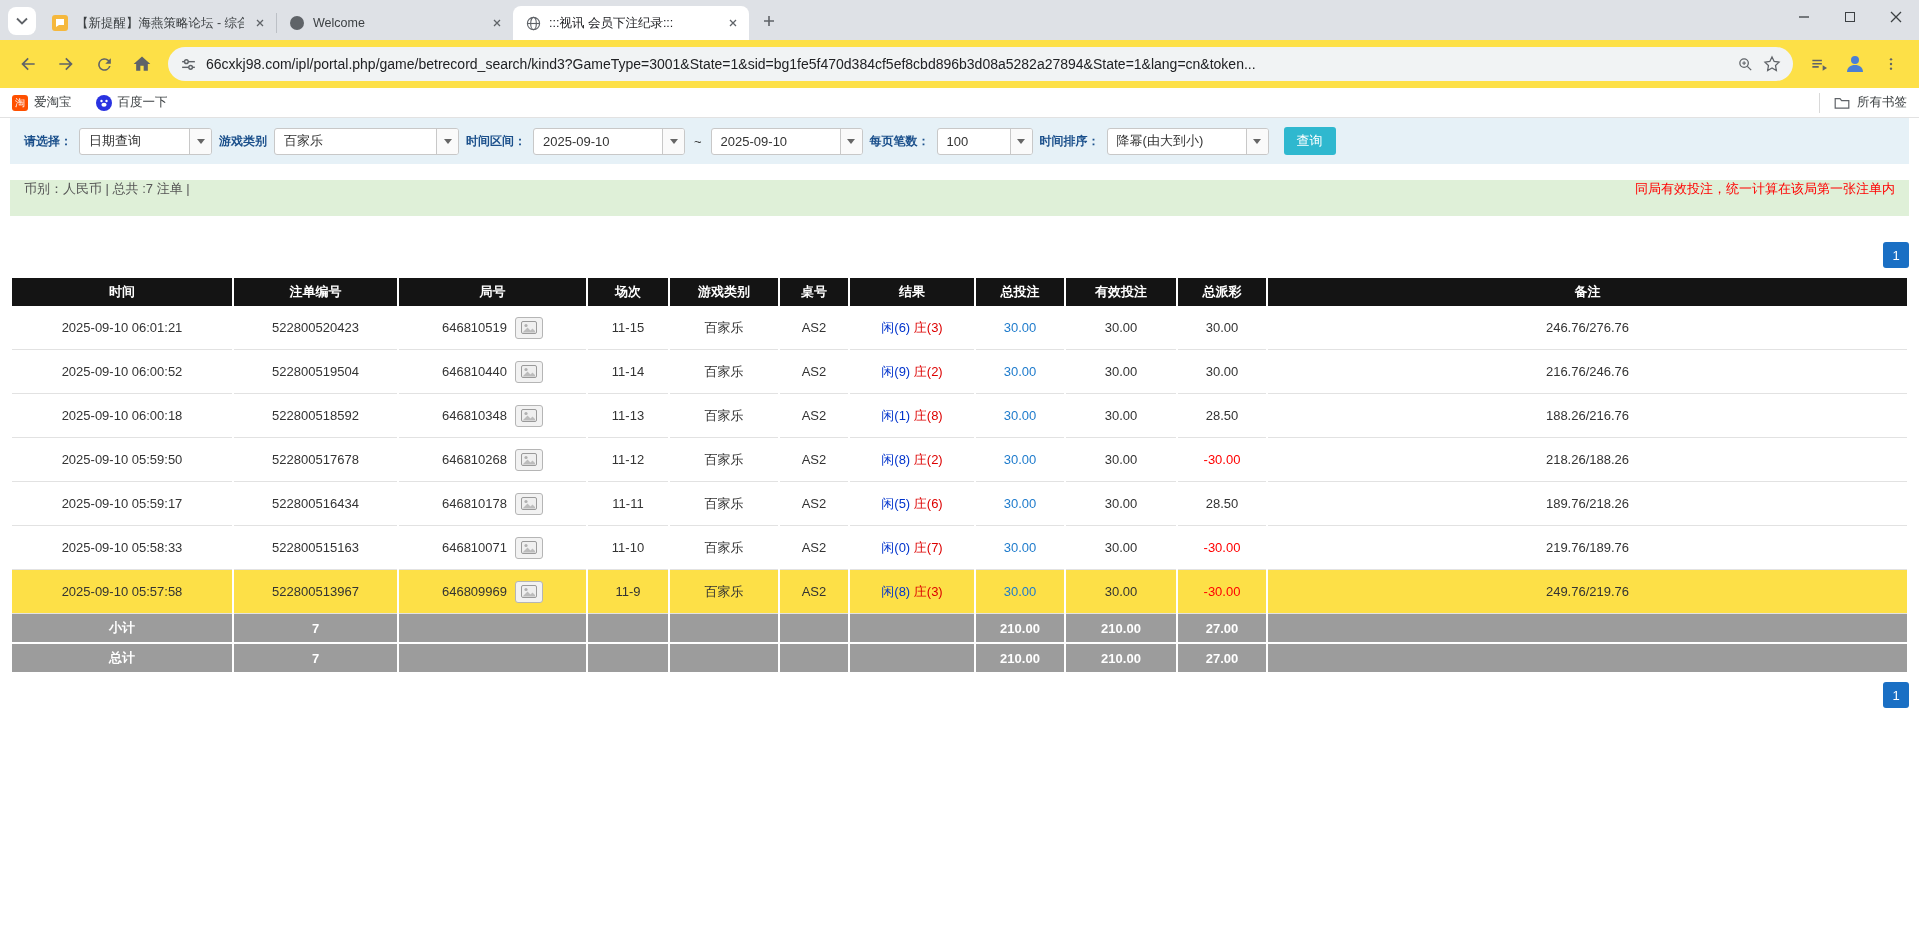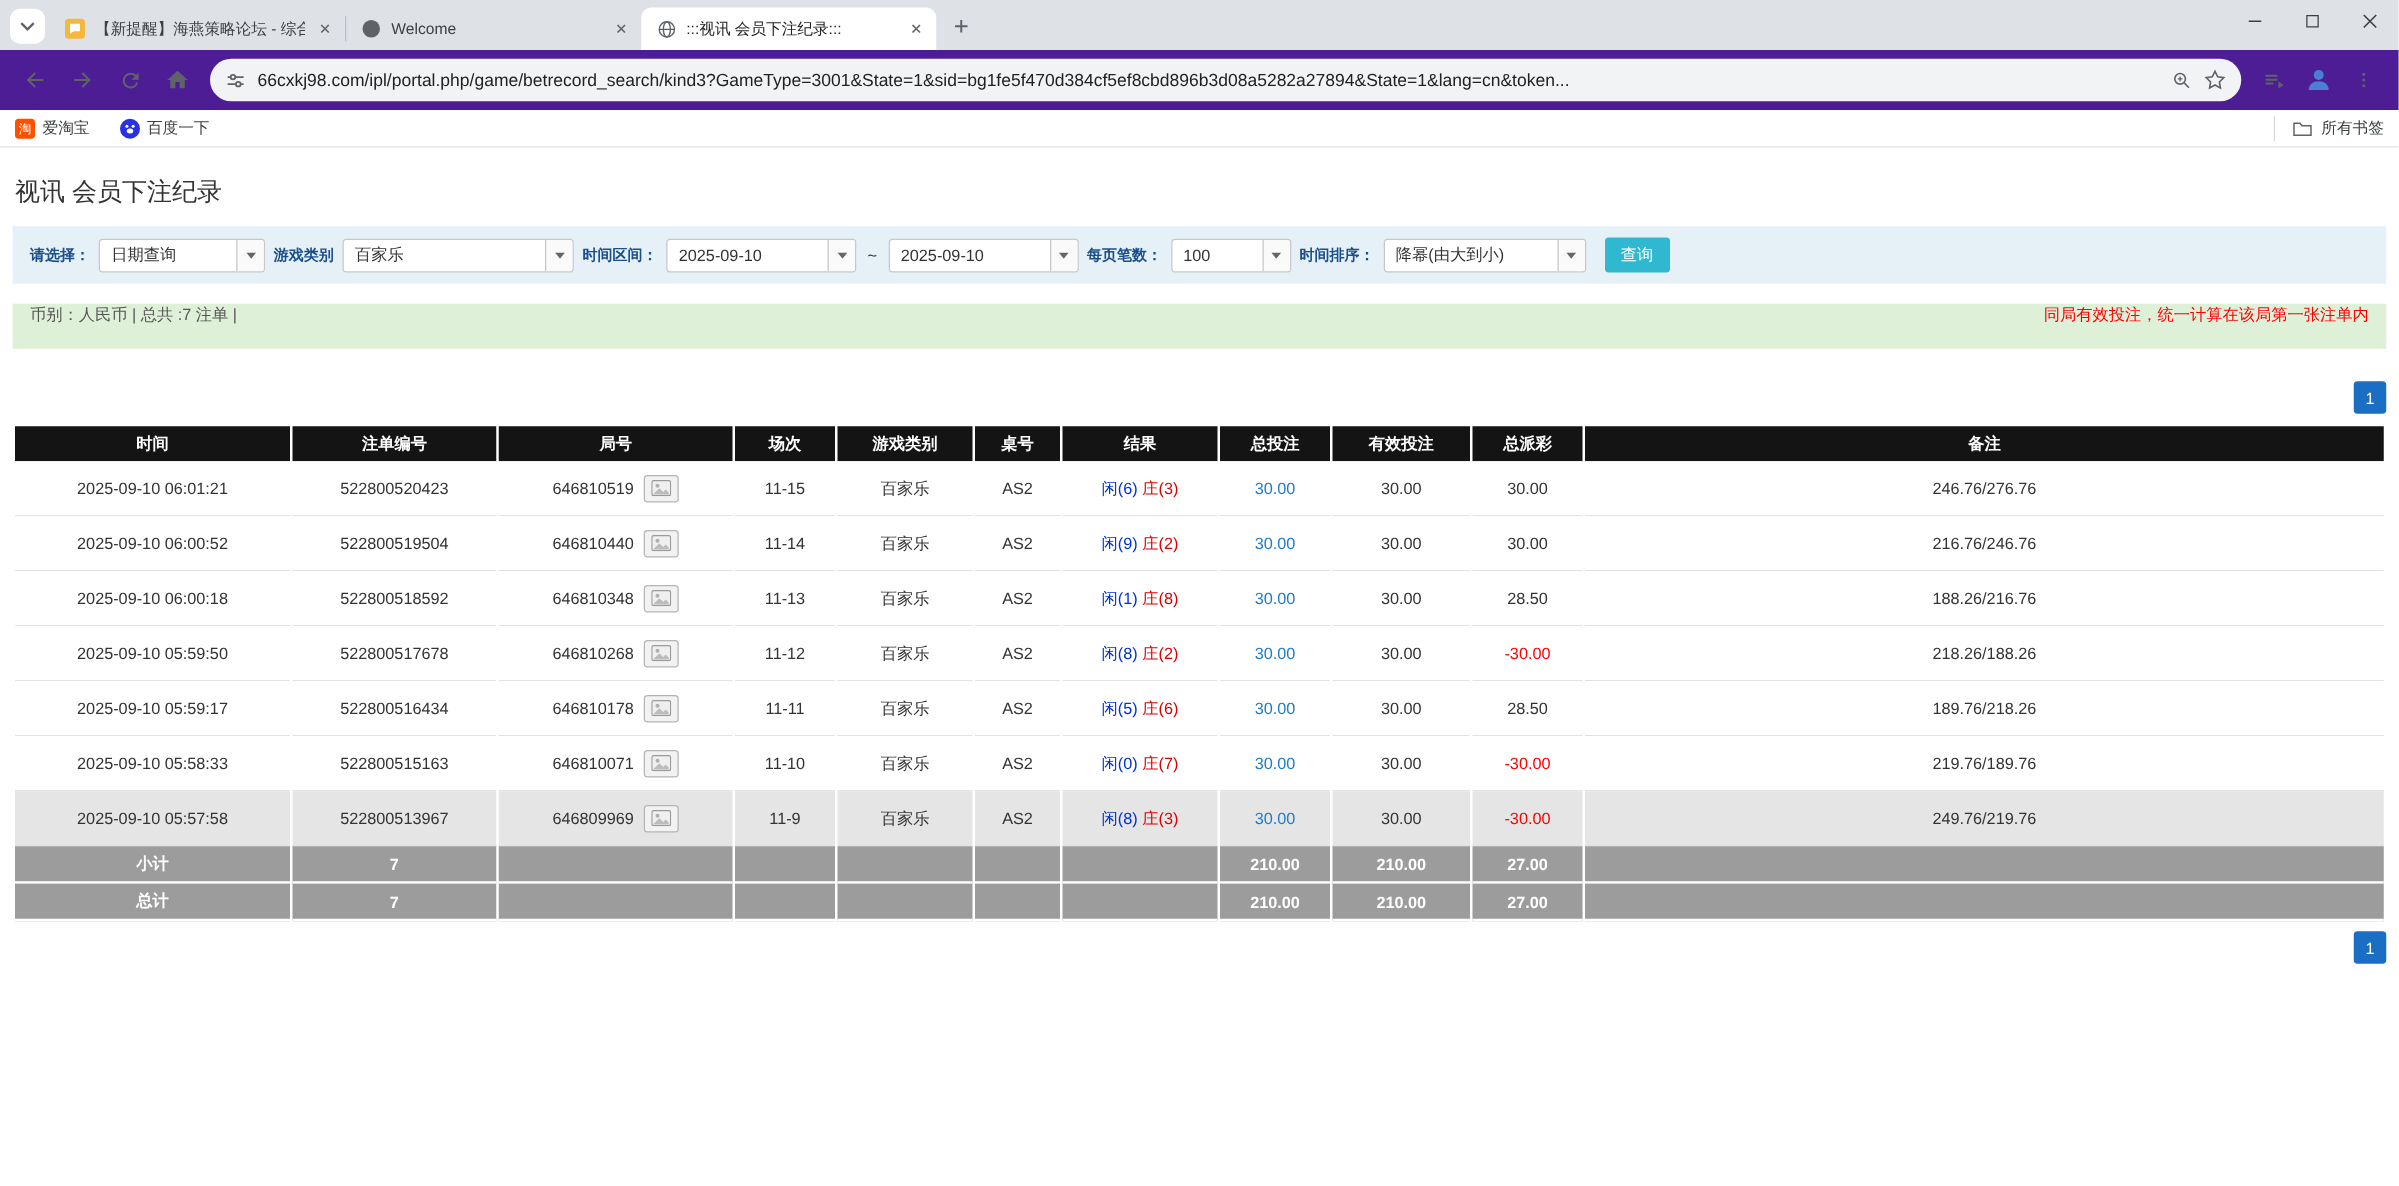--- a/index.html
+++ b/index.html
@@ -16,21 +16,21 @@
   .tab-sep { width: 1px; height: 20px; background: #9aa0a6; margin-bottom: 7px; opacity: .5; }
   .favicon { width: 16px; height: 16px; flex: none; display: flex; align-items: center; justify-content: center; }
   .fav-forum { background: #f5b83d; border-radius: 3px; }
   .fav-welcome { background: #5f6368; border-radius: 50%; width: 14px; height: 14px; }
   .tab-close { width: 16px; height: 16px; border: none; background: transparent; border-radius: 50%; display: flex; align-items: center; justify-content: center; flex: none; }
   .new-tab { width: 28px; height: 28px; margin: 0 0 5px 6px; border: none; background: transparent; border-radius: 50%; display: flex; align-items: center; justify-content: center; }
   .win-controls { position: absolute; right: 0; top: 0; height: 34px; display: flex; }
   .win-controls button { width: 46px; height: 100%; border: none; background: transparent; display: flex; align-items: center; justify-content: center; color: #3c4043; }
   .max-box { width: 10px; height: 10px; border: 1.3px solid #3c4043; display: inline-block; }
 
-  .toolbar { height: 48px; background: #4c1d95; display: flex; align-items: center; padding: 0 10px; gap: 2px; }
+  .toolbar { height: 48px; background: #fde047; display: flex; align-items: center; padding: 0 10px; gap: 2px; }
   .tool-btn { width: 36px; height: 36px; border-radius: 50%; border: none; background: transparent; display: flex; align-items: center; justify-content: center; flex: none; }
   .omnibox { flex: 1; height: 34px; background: #f1f3f4; border-radius: 17px; display: flex; align-items: center; padding: 0 12px; margin: 0 6px; gap: 9px; min-width: 0; cursor: text; }
   .omnibox .url { flex: 1; font-size: 14px; color: #202124; white-space: nowrap; overflow: hidden; }
   .avatar-btn { width: 32px; height: 32px; border-radius: 50%; border: none; background: transparent; display: flex; align-items: center; justify-content: center; flex: none; }
 
   .bookmarks { height: 30px; background: #fff; border-bottom: 1px solid #e2e2e2; display: flex; align-items: center; padding: 0 12px; font-size: 12.5px; color: #3c4043; }
   .bm { display: flex; align-items: center; gap: 6px; cursor: pointer; margin-right: 24px; }
   .bm-icon-tb { width: 16px; height: 16px; background: #ff5000; border-radius: 3px; color: #fff; font-size: 10px; display: flex; align-items: center; justify-content: center; }
   .bm-icon-bd { width: 16px; height: 16px; border-radius: 50%; background: #2932e1; display: flex; align-items: center; justify-content: center; }
   .bm-spacer { flex: 1; }
@@ -53,21 +53,21 @@
   .info-left { color: #555; }
   .info-right { color: #ff0000; }
 
   .pager { display: flex; justify-content: flex-end; margin: 26px 0 10px; }
   .pager.bottom { margin: 8px 0 0; }
   .page-btn { min-width: 26px; height: 26px; background: #1a6fc4; color: #fff; border: none; border-radius: 3px; font-size: 13px; }
 
   table.bet-table { width: 100%; border-collapse: separate; border-spacing: 2px 0; table-layout: fixed; }
   .bet-table th { background: #141414; color: #fff; font-size: 13px; font-weight: bold; height: 28px; text-align: center; overflow: hidden; white-space: nowrap; }
   .bet-table td { height: 44px; text-align: center; font-size: 13px; color: #333; border-bottom: 1px solid #e2e2e2; background: #fff; overflow: hidden; white-space: nowrap; }
-  tr.hl td { background: #e5e5e5; }
+  tr.hl td { background: #fde047; }
   tr.sum td { background: #9c9c9c; color: #fff; height: 30px; border-bottom: 2px solid #fff; font-weight: bold; }
   .player { color: #0033cc; }
   .banker { color: #dd0000; }
   .bet-link { color: #1e7bcc; cursor: pointer; }
   td.neg { color: #ff0000; }
   .round-wrap { display: inline-flex; align-items: center; gap: 8px; vertical-align: middle; }
   .replay-btn { width: 28px; height: 22px; border: 1px solid #b5b5b5; border-radius: 3px; background: #f2f2f2; display: inline-flex; align-items: center; justify-content: center; padding: 0; }
 </style>
 </head>
 <body>
@@ -228,21 +228,20 @@
     <span class="bm-right">
       <svg width="16" height="14" viewBox="0 0 20 16">
           <path d="M1.5 2.5h6l2 2.5h9v9.5h-17z" fill="none" stroke="#5f6368" stroke-width="1.5"></path>
         </svg>
       <span>所有书签</span>
     </span>
   </div>
 </div>
 
 <div class="content">
-  <h1 class="page-title">视讯 会员下注纪录</h1>
 
   <div class="filter-bar">
     <span class="flabel">请选择：</span>
     <div class="combo w-select">
       <span class="combo-text">日期查询</span>
       <span class="combo-arrow">
           <svg width="8" height="5" viewBox="0 0 8 5">
             <path d="M0 0h8L4 5z" fill="#666"></path>
           </svg>
         </span>

